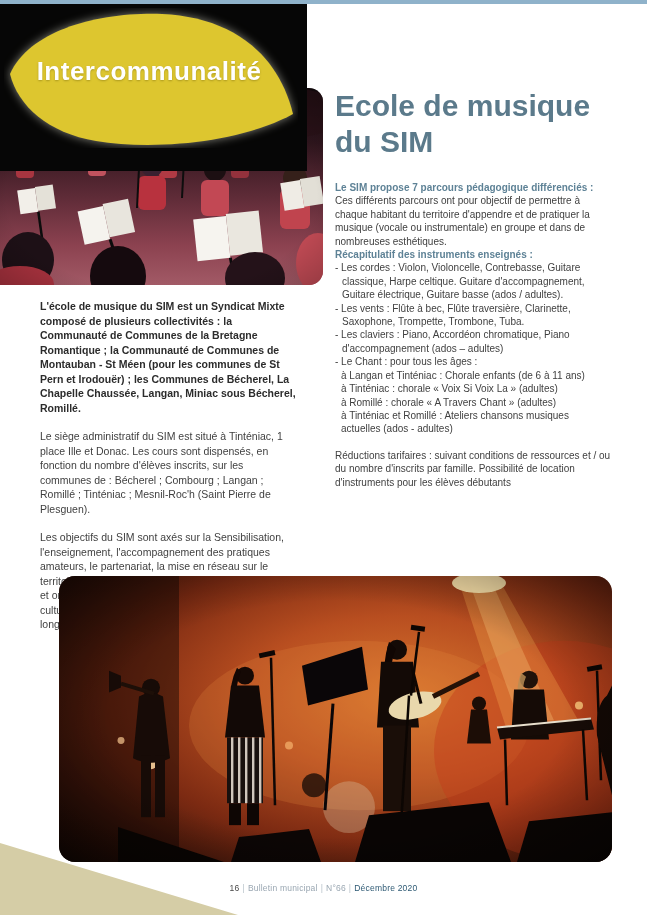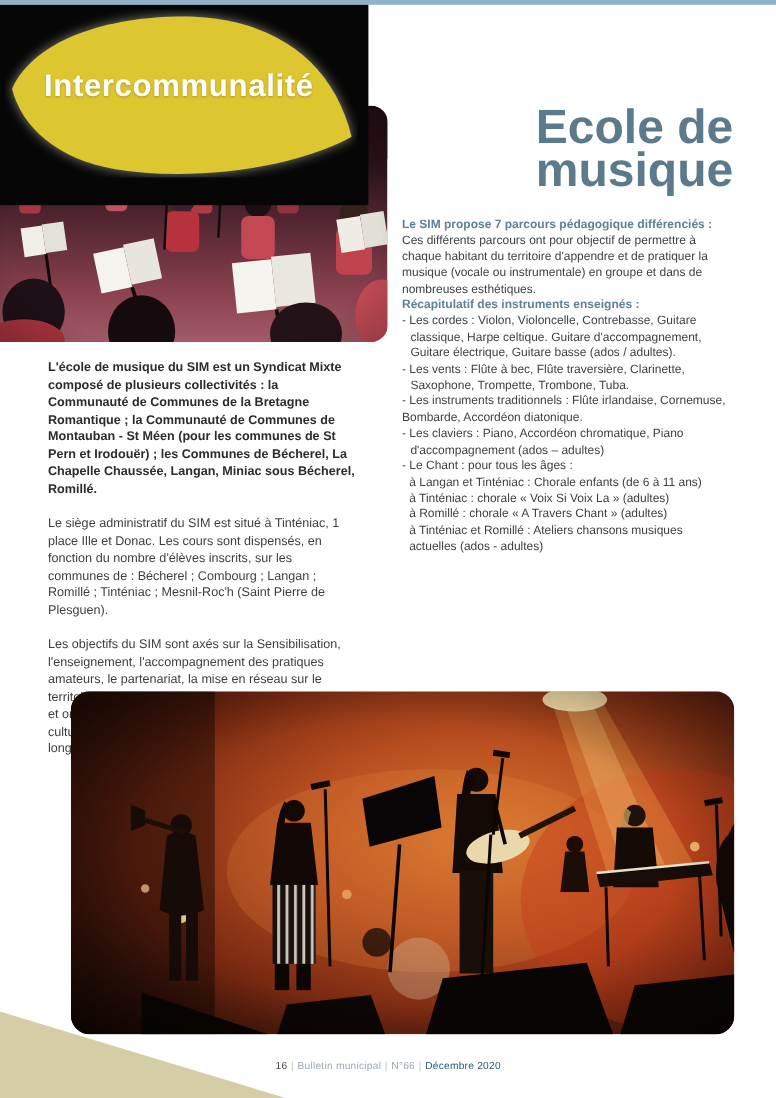--- a/index.html
+++ b/index.html
@@ -68,22 +68,21 @@
   }
   
   .right-col {
     position: absolute; left: 335px; top: 88px;
     width: 276px;
     z-index: 2;
     font-size: 10px;
     line-height: 13.4px;
   }
   .article-title {
-    text-align: right;
-    font-size: 40px;
+    font-size: 30px;
     line-height: 36px;
     font-weight: bold;
     color: #5b7a8b;
     margin-bottom: 21px;
   }
   .rc-heading {
     font-weight: bold;
     color: #5e8296;
   }
   .rlist div { padding-left: 7px; text-indent: -7px; }
@@ -209,36 +208,37 @@
 
 <div class="left-col">
   <p class="intro">L'école de musique du SIM est un Syndicat Mixte composé de plusieurs collectivités : la Communauté de Communes de la Bretagne Romantique ; la Communauté de Communes de Montauban - St Méen (pour les communes de St Pern et Irodouër) ; les Communes de Bécherel, La Chapelle Chaussée, Langan, Miniac sous Bécherel, Romillé.</p>
   <p>Le siège administratif du SIM est situé à Tinténiac, 1 place Ille et Donac. Les cours sont dispensés, en fonction du nombre d'élèves inscrits, sur les communes de : Bécherel ; Combourg ; Langan ; Romillé ; Tinténiac ; Mesnil-Roc'h (Saint Pierre de Plesguen).</p>
   <p>Les objectifs du SIM sont axés sur la Sensibilisation, l'enseignement, l'accompagnement des pratiques amateurs, le partenariat, la mise en réseau sur le territoire. Le SIM est un acteur culturel de la vie locale et organise seul ou en partenariat des actions culturelles (concerts, auditions, spectacles....) tout au long de l'année scolaire.</p>
 </div>
 
 <div class="right-col">
   <div class="article-title">
     <div>Ecole de musique</div>
+    <div>du SIM</div>
   </div>
   <div class="rc-heading">Le SIM propose 7 parcours pédagogique différenciés :</div>
   <p class="rc-para">Ces différents parcours ont pour objectif de permettre à chaque habitant du territoire d'appendre et de pratiquer la musique (vocale ou instrumentale) en groupe et dans de nombreuses esthétiques.</p>
   <div class="rc-heading">Récapitulatif des instruments enseignés :</div>
   <div class="rlist">
       <div>- Les cordes : Violon, Violoncelle, Contrebasse, Guitare classique, Harpe celtique. Guitare d'accompagnement, Guitare électrique, Guitare basse (ados / adultes).</div>
       <div>- Les vents : Flûte à bec, Flûte traversière, Clarinette, Saxophone, Trompette, Trombone, Tuba.</div>
-      <div class="nohang">- Les instruments traditionnels : Flûte irlandaise, Cornemuse, Bombarde, Accordéon diatonique.</div>
       <div>- Les claviers : Piano, Accordéon chromatique, Piano d'accompagnement (ados – adultes)</div>
       <div>- Le Chant : pour tous les âges :</div>
       <div class="sub">à Langan et Tinténiac : Chorale enfants (de 6 à 11 ans)</div>
       <div class="sub">à Tinténiac : chorale « Voix Si Voix La » (adultes)</div>
       <div class="sub">à Romillé :  chorale  «  A Travers Chant » (adultes)</div>
       <div class="sub">à Tinténiac et Romillé : Ateliers chansons musiques actuelles (ados - adultes)</div>
     </div>
   <div class="rc-gap"></div>
+  <p class="rc-para">Réductions tarifaires : suivant conditions de ressources et / ou du nombre d'inscrits par famille. Possibilité de location d'instruments pour les élèves débutants</p>
 </div>
 
 <div class="corner-triangle"></div>
 
 <div class="concert-photo">
   <svg class="photo-svg" viewBox="0 0 553 287" preserveAspectRatio="none">
     <defs>
       <radialGradient id="cg" cx="0.62" cy="0.42" r="0.85">
         <stop offset="0" stop-color="#d9772e"></stop>
         <stop offset="0.33" stop-color="#b84e20"></stop>

